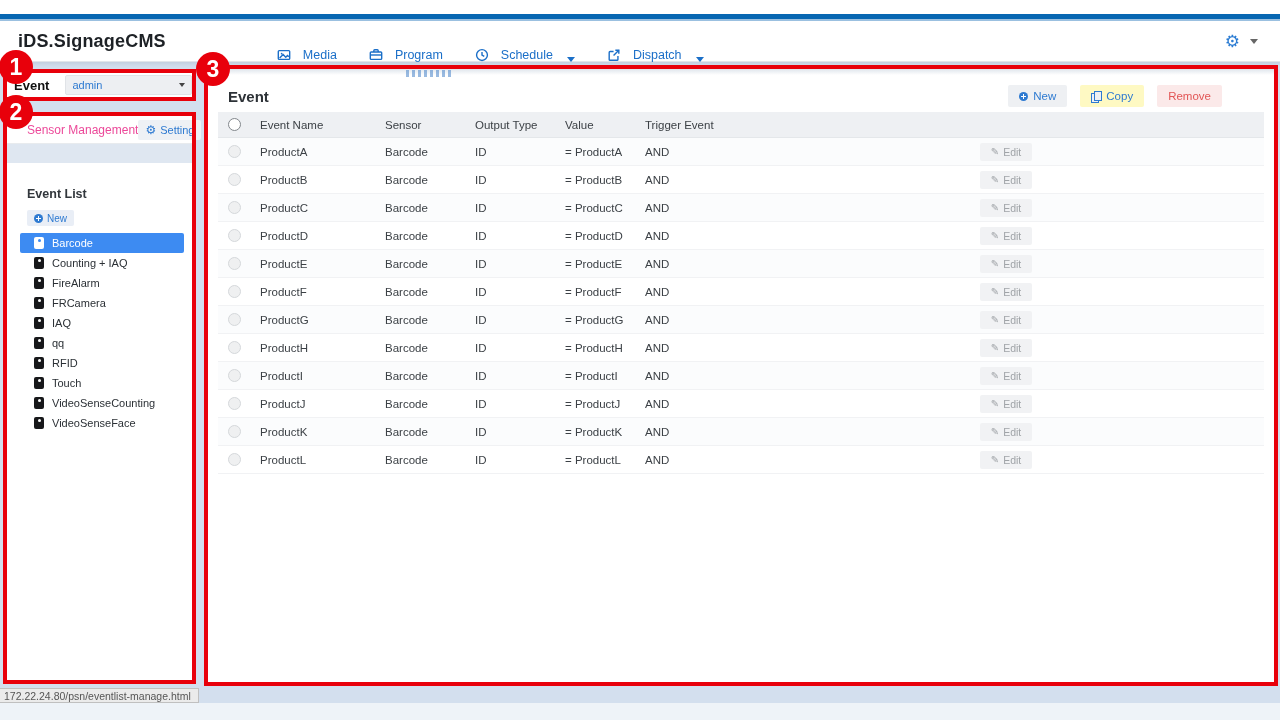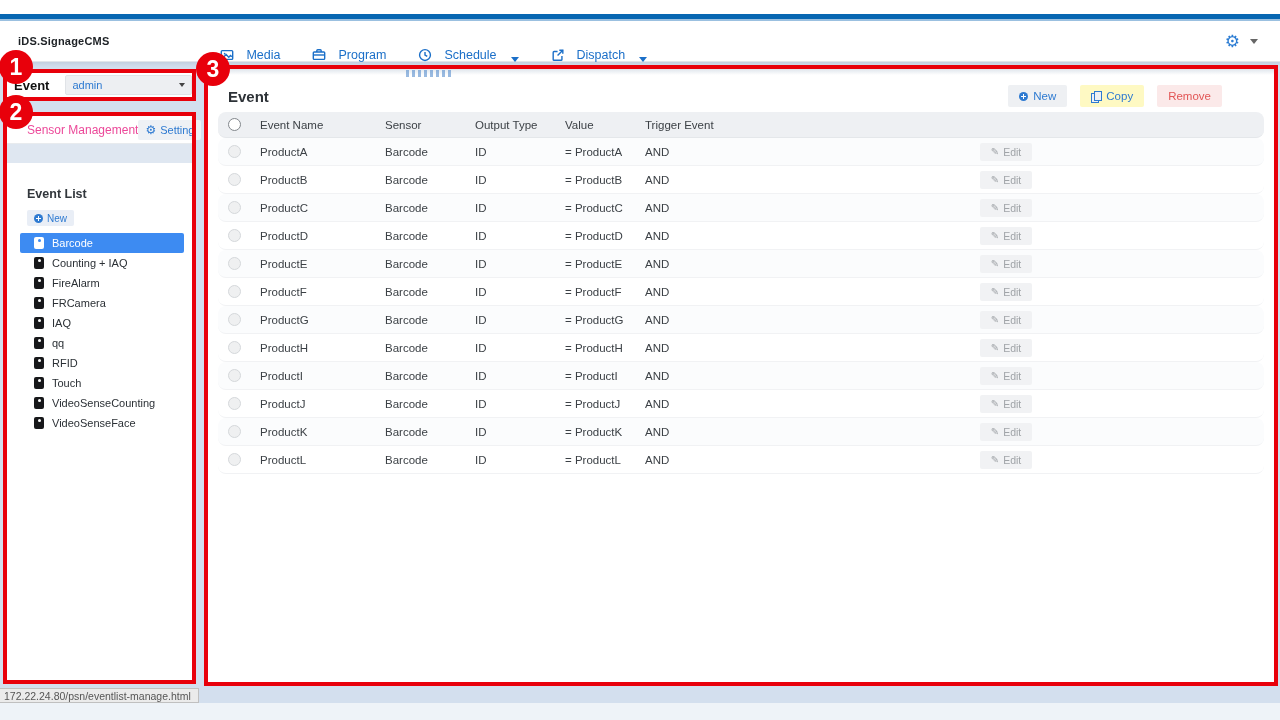--- a/index.html
+++ b/index.html
@@ -12,21 +12,21 @@
   
   .top-white { position:absolute; left:0; top:0; width:1280px; height:14px; background:#fff; }
   .top-strip { position:absolute; left:0; top:14px; width:1280px; height:5px; background:#0767b2; }
   .top-substrip { position:absolute; left:0; top:19px; width:1280px; height:2px; background:#9dc2e2; }
   .header {
     position:absolute; left:0; top:21px; width:1280px; height:41px;
     background:#fff; border-bottom:1px solid #e2e6ea;
     box-shadow:0 2px 4px rgba(60,80,110,.12);
     display:flex; align-items:center;
   }
-  .brand { margin-left:18px; font-size:11px; color:#1d2125; letter-spacing:.2px; white-space:nowrap; }
+  .brand { margin-left:18px; font-size:18px; color:#1d2125; letter-spacing:.2px; white-space:nowrap; }
   .brand b { font-weight:bold; }
   .brand span.rest { font-weight:600; }
   .nav { display:flex; align-items:center; margin-left:95px; height:41px; }
   .nav-item {
     display:flex; align-items:flex-end; gap:12px;
     padding:0 16px; height:41px; cursor:pointer;
     color:#1b6fc8; font-size:12.5px; white-space:nowrap;
   }
   .nav-item.active { background:#cfe4f6; }
   .nav-item .nicon { display:inline-flex; width:14px; height:14px; }
@@ -100,21 +100,21 @@
   .main-btns { margin-left:auto; margin-right:52px; display:flex; gap:13px; }
   .btn { display:flex; align-items:center; gap:5px; height:22px; padding:0 11px; border:none; border-radius:2px; font-size:11.5px; cursor:pointer; font-family:inherit; }
   .btn-new  { background:#eef0f3; color:#2e7ad1; }
   .btn-copy { background:#fef9c3; color:#2e7ad1; }
   .btn-remove { background:#fbe9e9; color:#e25555; }
   .copy-ic { position:relative; width:10px; height:11px; display:inline-block; }
   .copy-ic::before { content:""; position:absolute; left:0; top:2px; width:6px; height:8px; border:1.3px solid #2e7ad1; background:#eef0f3; }
   .copy-ic::after { content:""; position:absolute; left:3px; top:0; width:6px; height:8px; border:1.3px solid #2e7ad1; background:#eef0f3; }
 
   .table { position:absolute; left:10px; top:43px; width:1046px; }
-  .t-row { display:grid; grid-template-columns:36px 125px 90px 90px 80px 341px 60px 1fr; align-items:center; height:28px; border-bottom:1px solid #f1f2f4;border-radius:8px; }
+  .t-row { display:grid; grid-template-columns:36px 125px 90px 90px 80px 341px 60px 1fr; align-items:center; height:28px; border-bottom:1px solid #f1f2f4; }
   .t-row.head { height:26px; background:#eef0f3; border-bottom:1px solid #e4e7ea; font-size:11.5px; color:#3a3f44; }
   .t-row.head .cell { font-weight:400; }
   .t-row .cell { font-size:11.5px; color:#3c4146; padding-left:6px; white-space:nowrap; }
   .t-row:nth-child(odd):not(.head) { background:#fbfcfd; }
   .radio { width:13px; height:13px; border-radius:50%; margin-left:10px; cursor:pointer; }
   .radio.head-radio { border:1.6px solid #82878c; background:#fff; }
   .radio.row-radio { border:1.4px solid #d5d8db; background:#eff0f1; }
   .btn-edit { display:flex; align-items:center; gap:4px; justify-content:center; width:52px; height:18px; background:#f1f2f4; border:none; border-radius:2px; color:#a0a4a8; font-size:10.5px; cursor:pointer; font-family:inherit; }
   .pencil { font-size:10px; color:#a0a4a8; }
 

